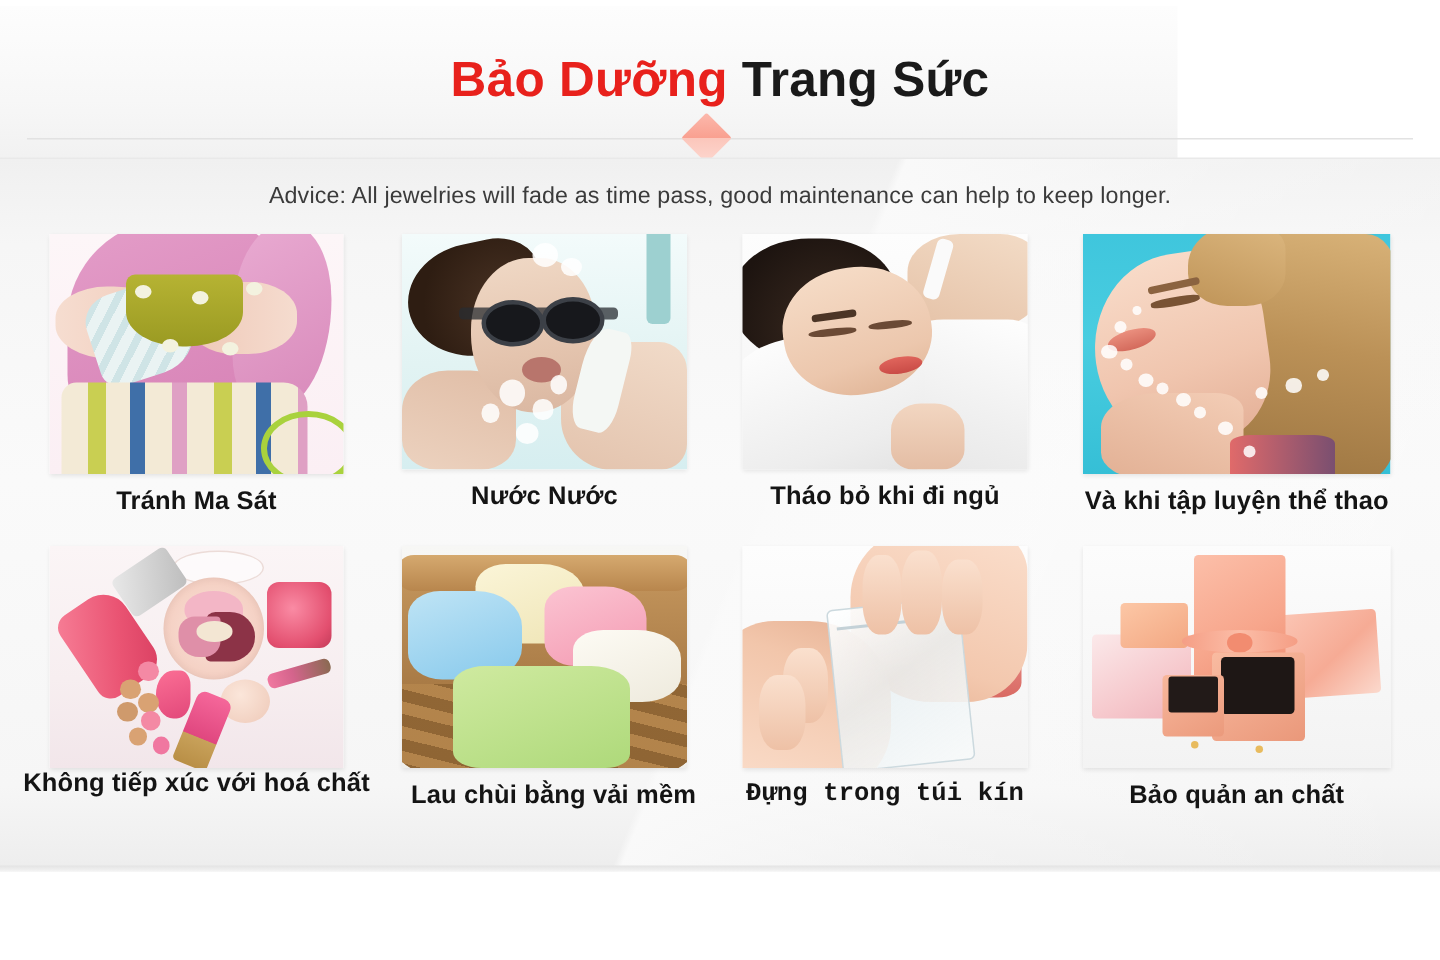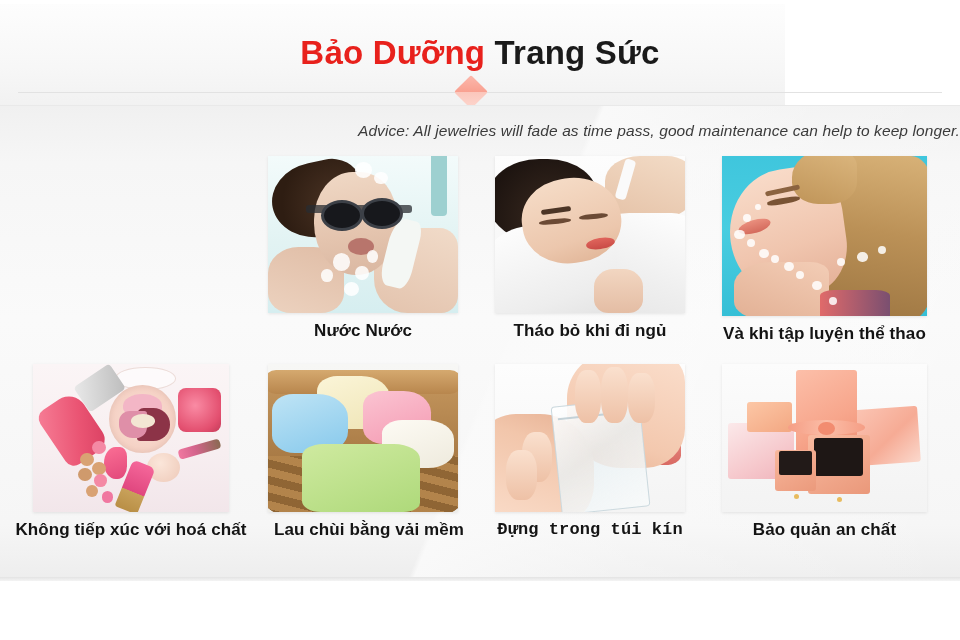--- a/index.html
+++ b/index.html
@@ -42,22 +42,22 @@
       linear-gradient(112deg, rgba(255,255,255,0) 0%, rgba(255,255,255,0) 52%, rgba(250,250,250,0.9) 52.5%, rgba(255,255,255,0.25) 70%, rgba(255,255,255,0) 100%),
       linear-gradient(180deg,#f0f0f0 0%,#f6f6f6 12%,#fafafa 45%,#f6f6f6 88%,#ededed 100%);
     border-top:1px solid #e9e9e9;
     overflow:hidden;
   }
   .panel:after{
     content:"";position:absolute;left:0;bottom:0;width:960px;height:4px;
     background:linear-gradient(180deg,#e3e3e3,#f4f4f4);
   }
   .advice{
-    position:absolute;left:0;top:16px;width:960px;text-align:right;
-    font-size:15.5px;color:#3b3b3b;letter-spacing:0.1px;white-space:nowrap;font-style:italic;
+    position:absolute;left:0;top:16px;width:960px;text-align:center;
+    font-size:15.5px;color:#3b3b3b;letter-spacing:0.1px;white-space:nowrap;
   }
 
   
   .grid{position:absolute;left:0;top:0;width:960px;height:475px;}
   .cell{position:absolute;}
   .photo{
     position:absolute;left:0;top:0;
     overflow:hidden;
     background:#ffffff;
     box-shadow:0 1px 3px rgba(0,0,0,0.09);
@@ -278,20 +278,35 @@
   </div>
   <div class="rule"></div>
   <div class="diamond"></div>
 </div>
 
 <div class="panel">
   <div class="advice">Advice: All jewelries will fade as time pass, good maintenance can help to keep longer.</div>
 
   <div class="grid">
 
+    <div class="cell" style="left:33px;top:50px;width:196px;height:205px;">
+      <div class="photo" style="width:196px;height:160px;">
+        <div class="ph p1">
+          <div class="torso"></div>
+            <div class="sleeve"></div>
+          <div class="armL"></div>
+            <div class="armR"></div>
+          <div class="towel"></div>
+            <div class="bowl"></div>
+          <div class="apron"></div>
+            <div class="strap"></div>
+        </div>
+      </div>
+      <div class="caption" style="top:168px;">Tránh Ma Sát</div>
+    </div>
 
     <div class="cell" style="left:268px;top:50px;width:190px;height:205px;">
       <div class="photo" style="width:190px;height:157px;">
         <div class="ph p2">
           <div class="pole"></div>
           <div class="hair"></div>
           <div class="shoulder"></div>
           <div class="arm2"></div>
           <div class="face"></div>
           <div class="suit"></div>
@@ -377,21 +392,21 @@
           <div class="lipstick"></div>
           <div class="bead" style="left:30%;top:52%;width:7%;height:9%;background:#f489a4;"></div>
           <div class="bead" style="left:24%;top:60%;width:7%;height:9%;background:#d9a273;"></div>
           <div class="bead" style="left:30%;top:66%;width:7%;height:9%;background:#d9a273;"></div>
           <div class="bead" style="left:23%;top:70%;width:7%;height:9%;background:#cf9a6c;"></div>
           <div class="bead" style="left:31%;top:74%;width:7%;height:9%;background:#f489a4;"></div>
           <div class="bead" style="left:27%;top:82%;width:6%;height:8%;background:#d9a273;"></div>
           <div class="bead" style="left:35%;top:86%;width:6%;height:8%;background:#f077a0;"></div>
         </div>
       </div>
-      <div class="caption" style="top:156px;">Không tiếp xúc với hoá chất</div>
+      <div class="caption" style="top:148px;">Không tiếp xúc với hoá chất</div>
     </div>
 
     <div class="cell" style="left:268px;top:258px;width:190px;height:195px;padding-left:12px;">
       <div class="photo" style="width:190px;height:148px;">
         <div class="ph p6">
           <div class="basket"></div>
           <div class="rim"></div>
           <div class="weave"></div>
           <div class="tw cream"></div>
           <div class="tw blue"></div>

